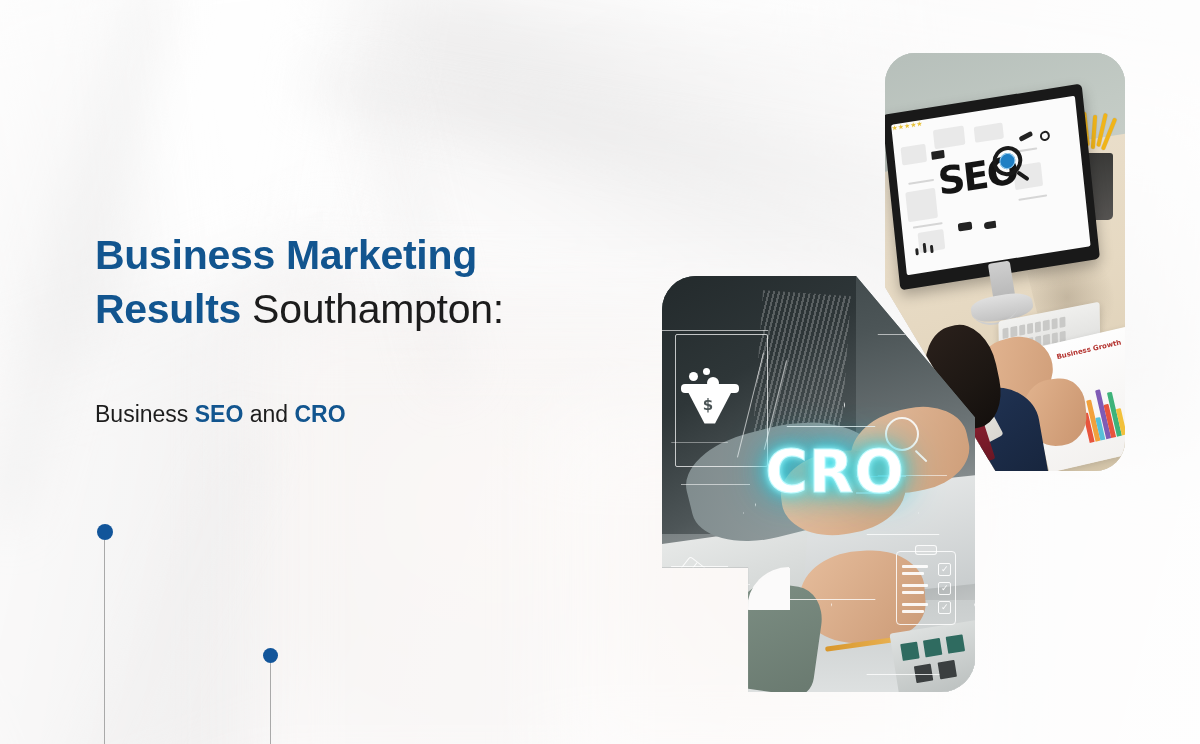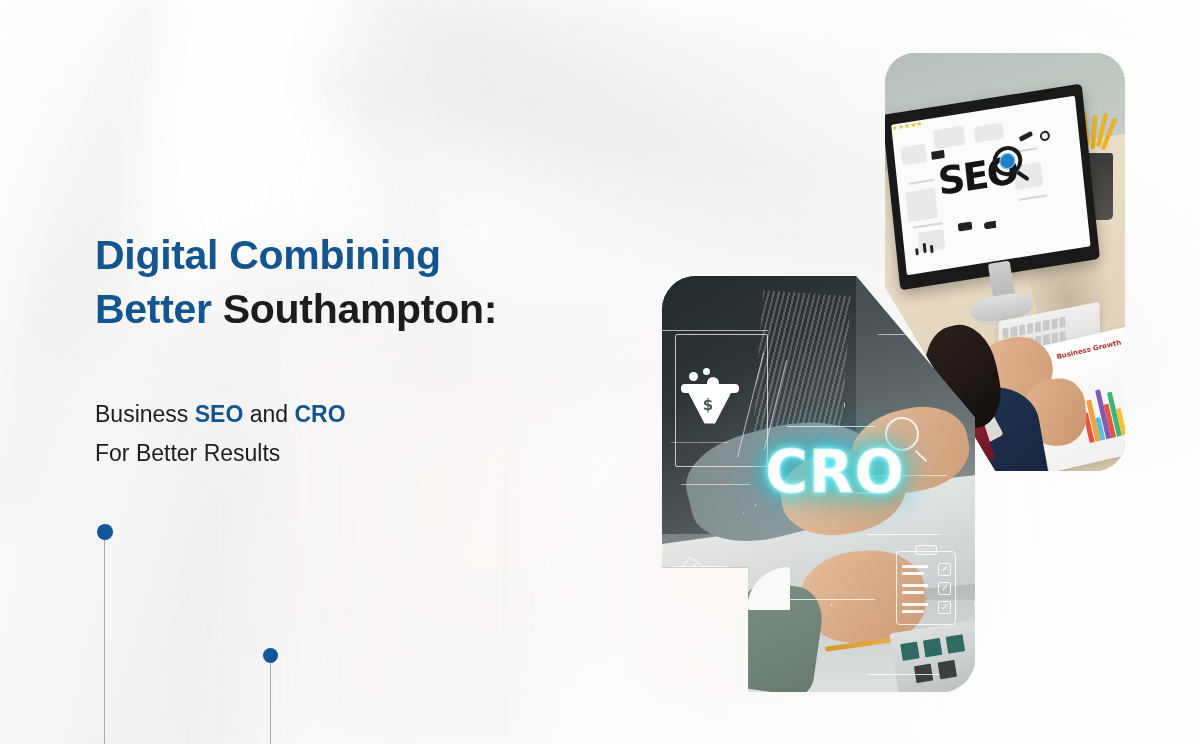--- a/index.html
+++ b/index.html
@@ -34,21 +34,21 @@
   .bg-s2 { left:300px; top:130px; width:700px; height:26px; background:#e0dfdf; transform:rotate(10deg); }
   .bg-s3 { left:150px; top:420px; width:30px; height:420px; background:#e7e6e6; transform:rotate(24deg); }
   .bg-s4 { left:400px; top:60px; width:24px; height:330px; background:#e5e4e4; transform:rotate(-14deg); }
   .bg-vig { position:absolute; inset:0;
             background:linear-gradient(105deg, rgba(255,255,255,.55) 0%, rgba(255,255,255,.15) 35%, rgba(255,255,255,.55) 70%, rgba(255,255,255,.8) 100%); }
 
   
   .copy { position:absolute; left:95px; top:228px; width:560px; z-index:5; }
   .headline { font-size:41px; line-height:54px; font-weight:700; color:#1c1c1c; letter-spacing:-.3px; }
   .headline .accent { color:#12558f; font-weight:800; }
-  .headline .plain { font-weight:700; color:#1c1c1c; }
+  .headline .plain { font-weight:400; color:#1c1c1c; }
   .subline { margin-top:59px; font-size:23px; line-height:39px; font-weight:400; color:#1d1d1d; }
   .subline b { color:#12558f; font-weight:800; }
 
   
   .pin { position:absolute; z-index:6; }
   .pin .dot { width:16px; height:16px; border-radius:50%; background:#12559a; }
   .pin .stem { width:1px; background:#a9a9a9; margin-left:7px; }
   .pin-1 { left:97px; top:524px; }
   .pin-1 .stem { height:220px; }
   .pin-2 { left:263px; top:648px; }
@@ -414,26 +414,25 @@
 
         <div class="cro-word">CRO</div>
       </div>
     </div>
     <div class="notch-round"></div>
   </div>
 </div>
 
 <div class="copy">
   <h1 class="headline">
-    <span class="accent">Digital Combining</span><br>
-    <span class="accent">Better</span><span class="plain"> Southampton:</span>
+    <span class="accent">Business Marketing</span><br>
+    <span class="accent">Results</span><span class="plain"> Southampton:</span>
   </h1>
   <p class="subline">
     <span>Business </span><b>SEO</b><span> and </span><b>CRO</b><br>
-    <span>For Better Results</span>
   </p>
 </div>
 
 <div class="pin pin-1">
   <div class="dot"></div>
   <div class="stem"></div>
 </div>
 <div class="pin pin-2">
   <div class="dot"></div>
   <div class="stem"></div>

